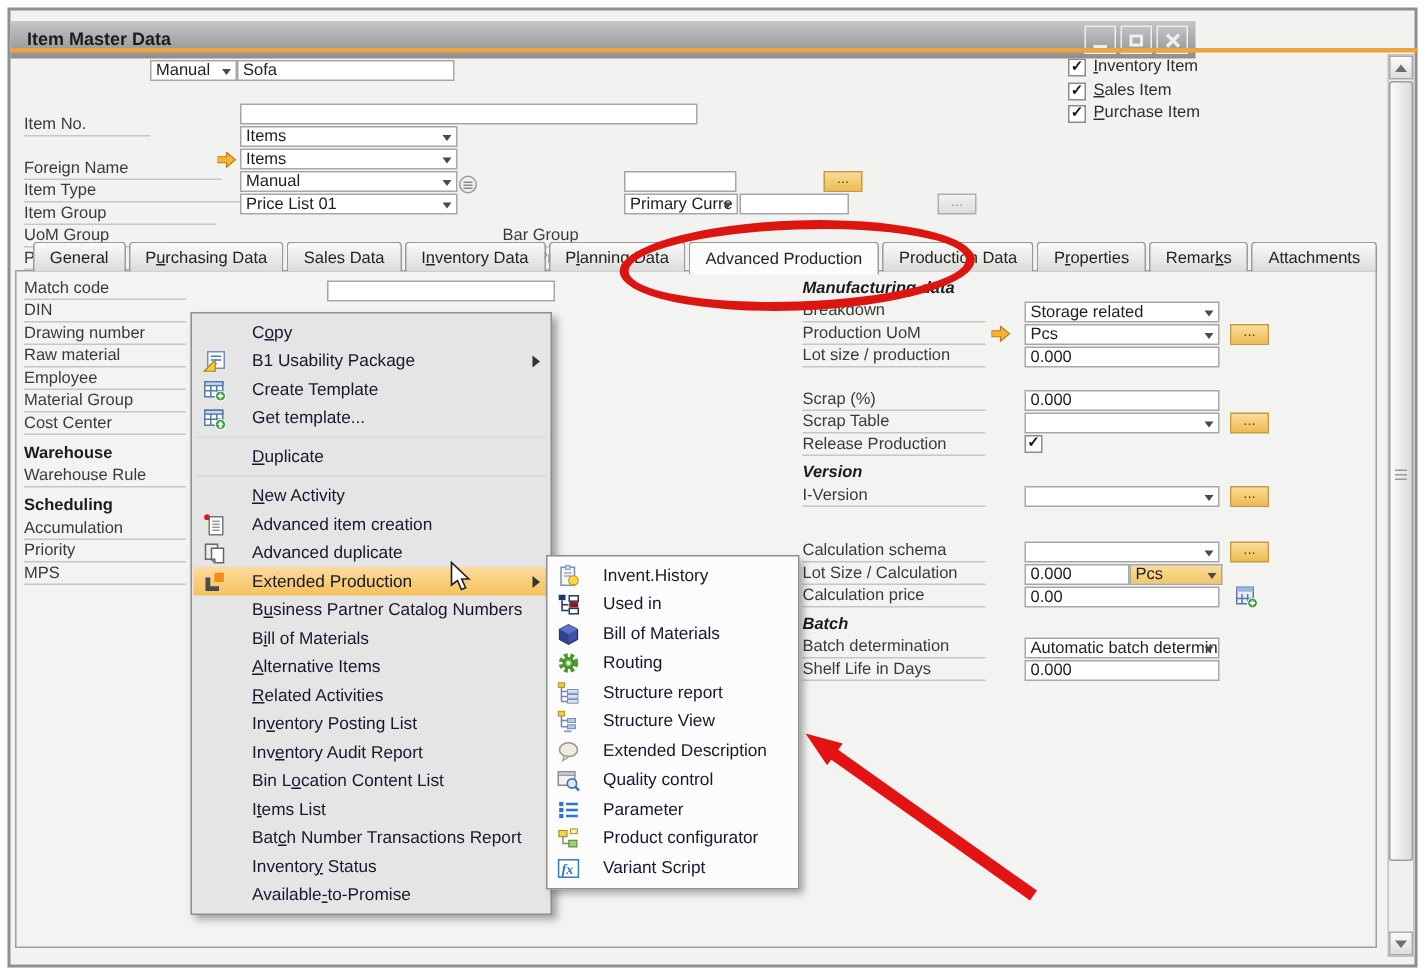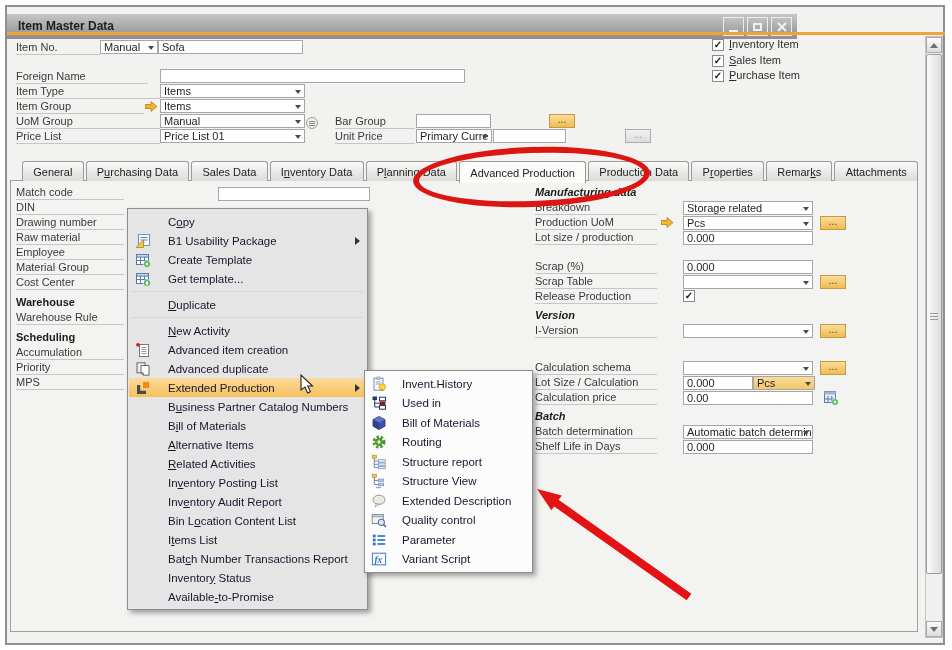--- a/index.html
+++ b/index.html
@@ -3,21 +3,21 @@
 <meta charset="utf-8">
 <style>
   html,body{margin:0;padding:0;background:#ffffff;font-family:"Liberation Sans",sans-serif;}
   .screen{position:relative;width:952px;height:650px;background:#fff;overflow:hidden;}
   .frame{position:absolute;left:5px;top:5px;width:936px;height:636px;border:2px solid #8F8F8F;background:#F2F2F0;}
   .titlebar{position:absolute;left:7px;top:14px;width:790px;height:25px;background:linear-gradient(#C6C6C6,#8E8E8E);text-align:right;}
   .title{position:absolute;left:11px;top:5px;font-size:12px;font-weight:700;color:#1d1d1d;}
   .winbtns{position:absolute;right:5px;top:3px;display:flex;gap:3px;}
   .winbtn{width:21px;height:19px;background:linear-gradient(#C2C2C2,#999);border:1px solid #ECECEC;box-sizing:border-box;display:flex;align-items:center;justify-content:center;}
   .goldline{position:absolute;left:7px;top:32px;width:938px;height:3px;background:#EFA33C;}
-  .flabel{position:absolute;font-size:11px;color:#3a3a3a;height:13px;border-bottom:1px solid #C6C6C6;white-space:nowrap;}
+  .flabel{position:absolute;font-size:11px;color:#3a3a3a;height:13px;border-bottom:1px solid #C6C6C6;white-space:nowrap;margin-top:36px;}
   .ctrl{position:absolute;background:#fff;border:1px solid #A6A6A6;font-size:11px;color:#1e1e1e;height:14px;line-height:13px;padding:0 3px;box-sizing:border-box;white-space:nowrap;overflow:hidden;}
   .dd::after{content:"";position:absolute;right:3px;top:5px;border-left:3.5px solid transparent;border-right:3.5px solid transparent;border-top:4px solid #4a4a4a;}
   .dd{padding-right:12px;}
   .chk{position:absolute;width:12px;height:12px;background:#fff;border:1px solid #8a8a8a;box-sizing:border-box;font-size:10px;line-height:10px;text-align:center;color:#111;font-weight:700;}
   .cblabel{position:absolute;font-size:11px;color:#2e2e2e;}
   .browse{position:absolute;width:26px;height:14px;box-sizing:border-box;font-size:10px;line-height:9px;text-align:center;color:#5c4512;}
   .browse.orange{background:linear-gradient(#F9DD9A,#EFBB53);border:1px solid #C69A3E;}
   .browse.gray{background:linear-gradient(#F2F2F0,#DCDCDA);border:1px solid #ADADAD;color:#9a9a9a;}
   .tabs{position:absolute;left:22px;top:161px;width:896px;height:20px;display:flex;gap:2px;z-index:3;}
   .tab{flex:1 1 auto;background:linear-gradient(#FAFAF8,#DBDBD9);border:1px solid #9A9A9A;border-bottom:none;border-radius:3px 3px 0 0;font-size:11px;color:#232323;display:flex;align-items:center;justify-content:center;height:20px;box-sizing:border-box;white-space:nowrap;padding:0 6px;}
@@ -438,20 +438,31 @@
             <line x1="6.4" y1="4" x2="14.2" y2="4" stroke="#2E74C8" stroke-width="1.7"></line>
             <line x1="6.4" y1="8" x2="14.2" y2="8" stroke="#2E74C8" stroke-width="1.7"></line>
             <line x1="6.4" y1="12" x2="14.2" y2="12" stroke="#2E74C8" stroke-width="1.7"></line>
           </svg>
         </span>
         <span>Parameter</span>
       </div>
       <div class="srow">
         <span class="sicon">
           <svg viewBox="0 0 16 16">
+            <rect x="9.3" y="1.6" width="4.6" height="3.2" fill="#F8ECB0" stroke="#A8861E" stroke-width=".6"></rect>
+            <rect x="1.6" y="2.6" width="5.4" height="4.2" fill="#F8D24A" stroke="#A8861E" stroke-width=".7"></rect>
+            <path d="M4.3 6.8 V11.4 H8.2" stroke="#888" fill="none"></path>
+            <rect x="8.2" y="9.2" width="5.4" height="4.4" fill="#9ED06A" stroke="#4E8A28" stroke-width=".7"></rect>
+          </svg>
+        </span>
+        <span>Product configurator</span>
+      </div>
+      <div class="srow">
+        <span class="sicon">
+          <svg viewBox="0 0 16 16">
             <rect x="1.4" y="2.2" width="13.2" height="11.6" fill="#fff" stroke="#3A7ABF"></rect>
             <text x="3.4" y="11.6" font-size="9.5" font-style="italic" font-weight="bold" fill="#2E74C8" font-family="Liberation Serif,serif">fx</text>
           </svg>
         </span>
         <span>Variant Script</span>
       </div>
     </div>
 
   <div class="red-ellipse"></div>
   <svg class="overlay">

